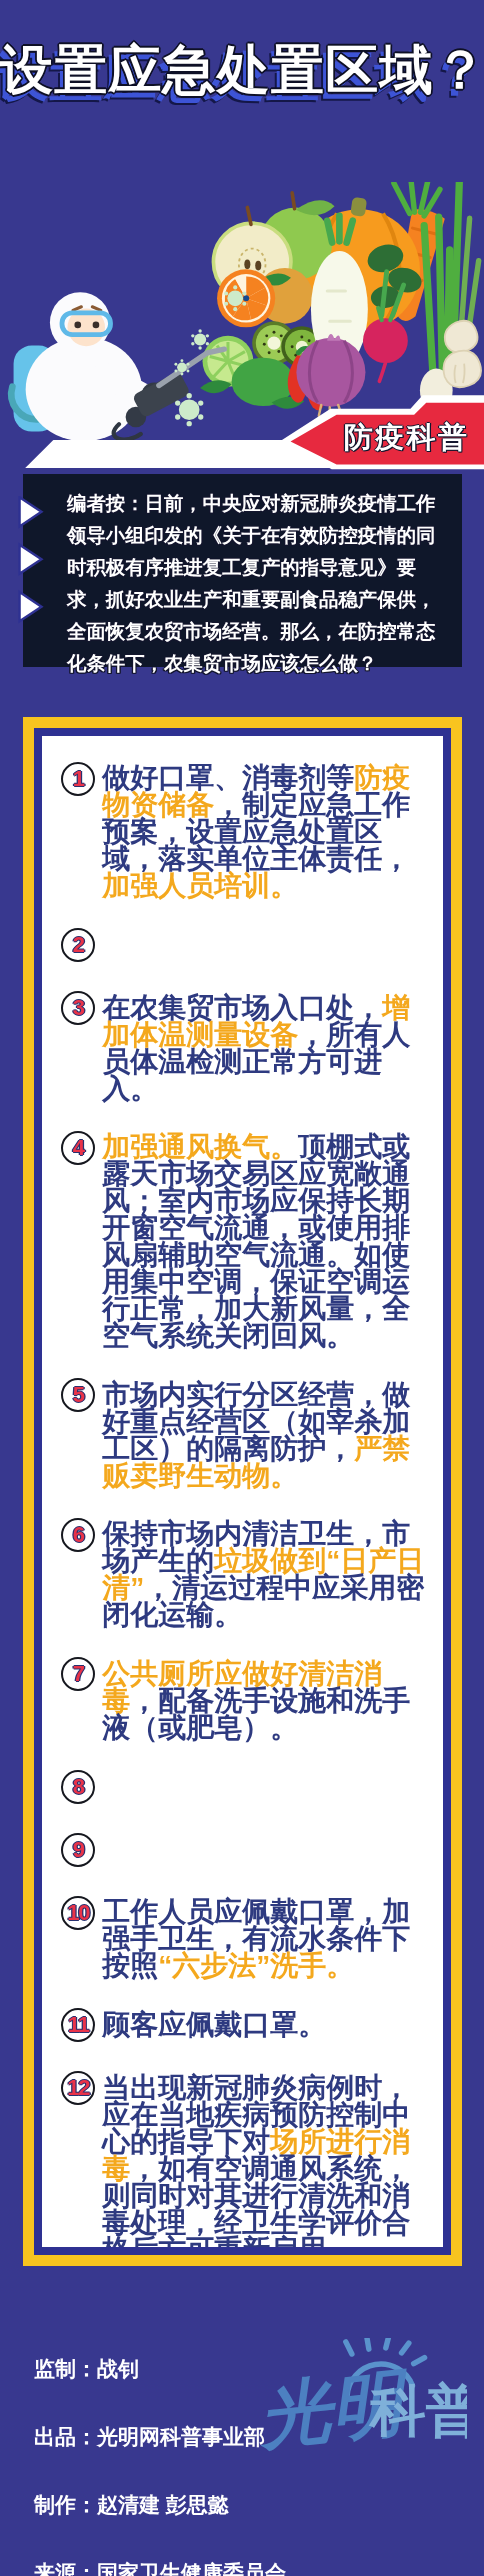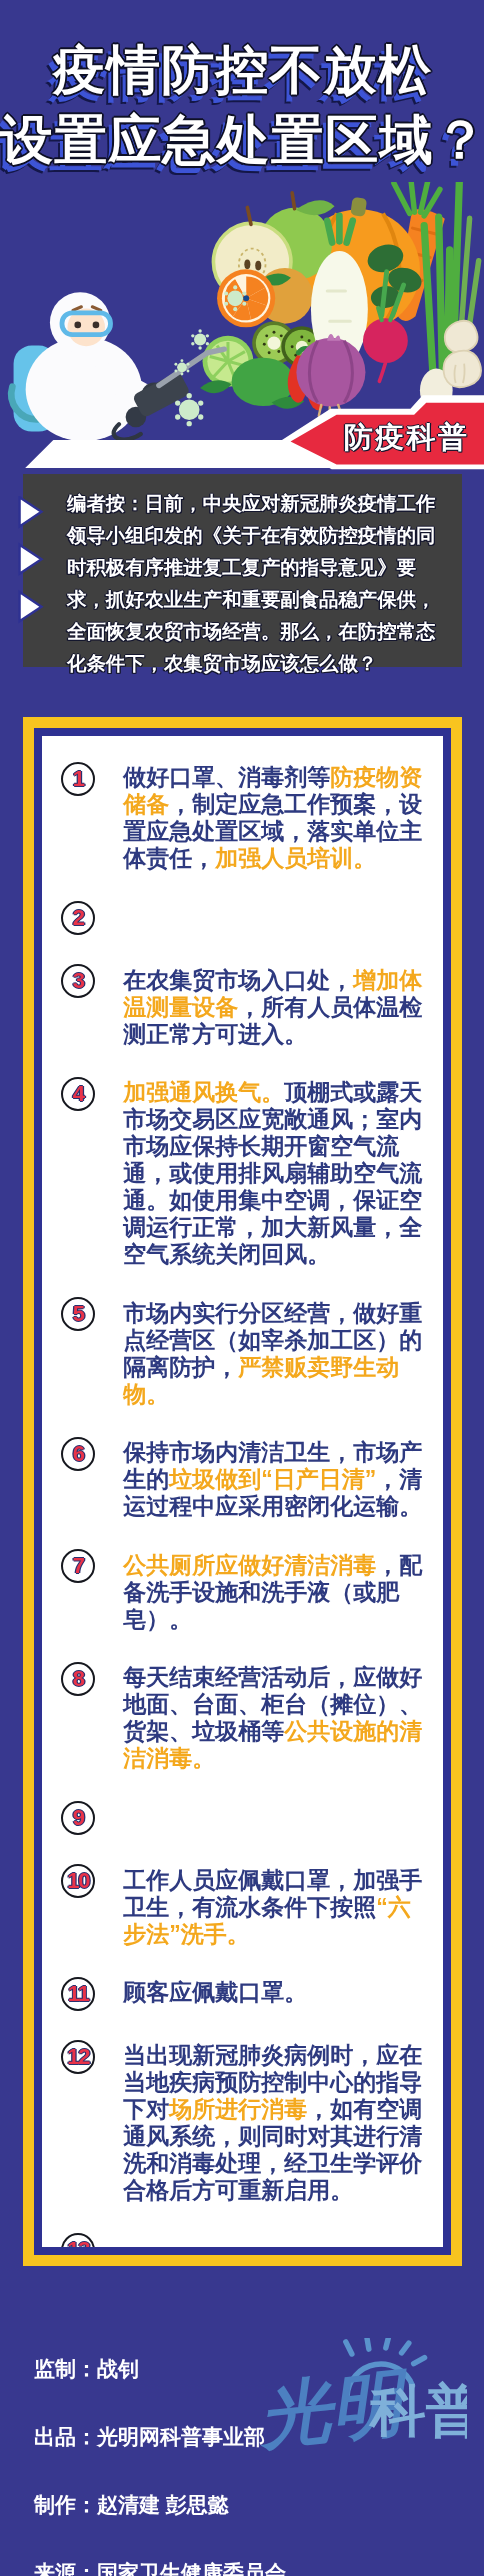--- a/index.html
+++ b/index.html
@@ -27,21 +27,21 @@
   }
   .badge{position:absolute;top:388px;left:276px;width:209px;height:85px;}
   .badge svg{position:absolute;top:0;left:0;}
   .badge-label{
     position:absolute;left:58px;top:24px;width:145px;height:52px;
     display:flex;align-items:center;justify-content:center;
     font-size:29px;font-weight:700;color:#fff;letter-spacing:2.4px;
     text-shadow:1.2px 0 0 #14162e,-1.2px 0 0 #14162e,0 1.2px 0 #14162e,0 -1.2px 0 #14162e,1.2px 1.2px 0 #14162e;
   }
   
-  .editor-box{position:absolute;top:474px;left:23px;width:439px;height:193px;background:#404040;}
+  .editor-box{position:absolute;top:474px;left:23px;width:439px;height:193px;background:#0f172a;}
   .editor-tris{position:absolute;left:-6px;top:22px;}
   .editor-text{
     position:absolute;left:44px;top:13.3px;width:383px;
     font-size:19.4px;font-weight:900;color:#ffffff;line-height:32px;
     text-shadow:1.2px 0 0 #14162e,-1.2px 0 0 #14162e,0 1.2px 0 #14162e,0 -1.2px 0 #14162e,1.2px 1.2px 0 #14162e,-1.2px 1.2px 0 #14162e;
   }
   
   .list-box{
     position:absolute;top:717px;left:23px;width:439px;height:1549px;
     background:#F8C41F;box-sizing:border-box;padding:11px;
@@ -53,36 +53,35 @@
     padding:28px 12px 12px 19.4px;display:flex;flex-direction:column;gap:31.5px;overflow:hidden;}
   .item{display:flex;align-items:flex-start;}
   .num{
     flex:0 0 auto;width:34px;height:34px;box-sizing:border-box;margin-top:-2.4px;
     border:2.4px solid #16181f;border-radius:50%;background:#fff;
     display:flex;align-items:center;justify-content:center;
     font-size:22px;font-weight:900;color:#E93349;letter-spacing:-1.2px;
     text-shadow:1.2px 0 0 #273170,-1.2px 0 0 #273170,0 1.2px 0 #273170,0 -1.2px 0 #273170;
   }
   .item-text{
-    margin-left:28px;width:330px;font-size:23px;font-weight:900;
+    margin-left:7px;width:330px;font-size:28px;font-weight:900;
     color:#2E3A80;line-height:27px;
   }
   .item-text .hl{color:#F4A81D;}
   
   .credits{position:absolute;left:34px;top:2355px;}
   .credit-line{font-size:21px;font-weight:900;color:#ffffff;margin-bottom:40px;white-space:nowrap;}
   .logo{position:absolute;left:261px;top:2338px;}
 </style>
 </head>
 <body>
 
 <div class="page">
 
   <div class="title">
-    <div class="title-line">疫情防控不放松</div>
     <div class="title-line">设置应急处置区域？</div>
   </div>
 
   <svg class="illu" width="485" height="258" viewBox="0 300 800 426">
     <g>
 
       <g transform="rotate(14 690 430)">
         <path d="M660 350 Q690 340 716 352 L708 520 Q690 545 672 518 Z" fill="#F58220"></path>
         <path d="M668 380 h40 M666 420 h42 M670 460 h34" stroke="#e06f12" stroke-width="5" stroke-linecap="round" fill="none"></path>
       </g>
@@ -297,21 +296,20 @@
           <div class="item">
             <div class="num">6</div>
             <div class="item-text"><span>保持市场内清洁卫生，市场产生的</span><span class="hl">垃圾做到“日产日清”</span><span>，清运过程中应采用密闭化运输。</span></div>
           </div>
           <div class="item">
             <div class="num">7</div>
             <div class="item-text"><span class="hl">公共厕所应做好清洁消毒</span><span>，配备洗手设施和洗手液（或肥皂）。</span></div>
           </div>
           <div class="item">
             <div class="num">8</div>
-            <div class="item-text"><span>每天结束经营活动后，应做好地面、台面、柜台（摊位）、货架、垃圾桶等</span><span class="hl">公共设施的清洁消毒。</span></div>
           </div>
           <div class="item">
             <div class="num">9</div>
           </div>
           <div class="item">
             <div class="num">10</div>
             <div class="item-text"><span>工作人员应佩戴口罩，加强手卫生，有流水条件下按照</span><span class="hl">“六步法”洗手。</span></div>
           </div>
           <div class="item">
             <div class="num">11</div>

